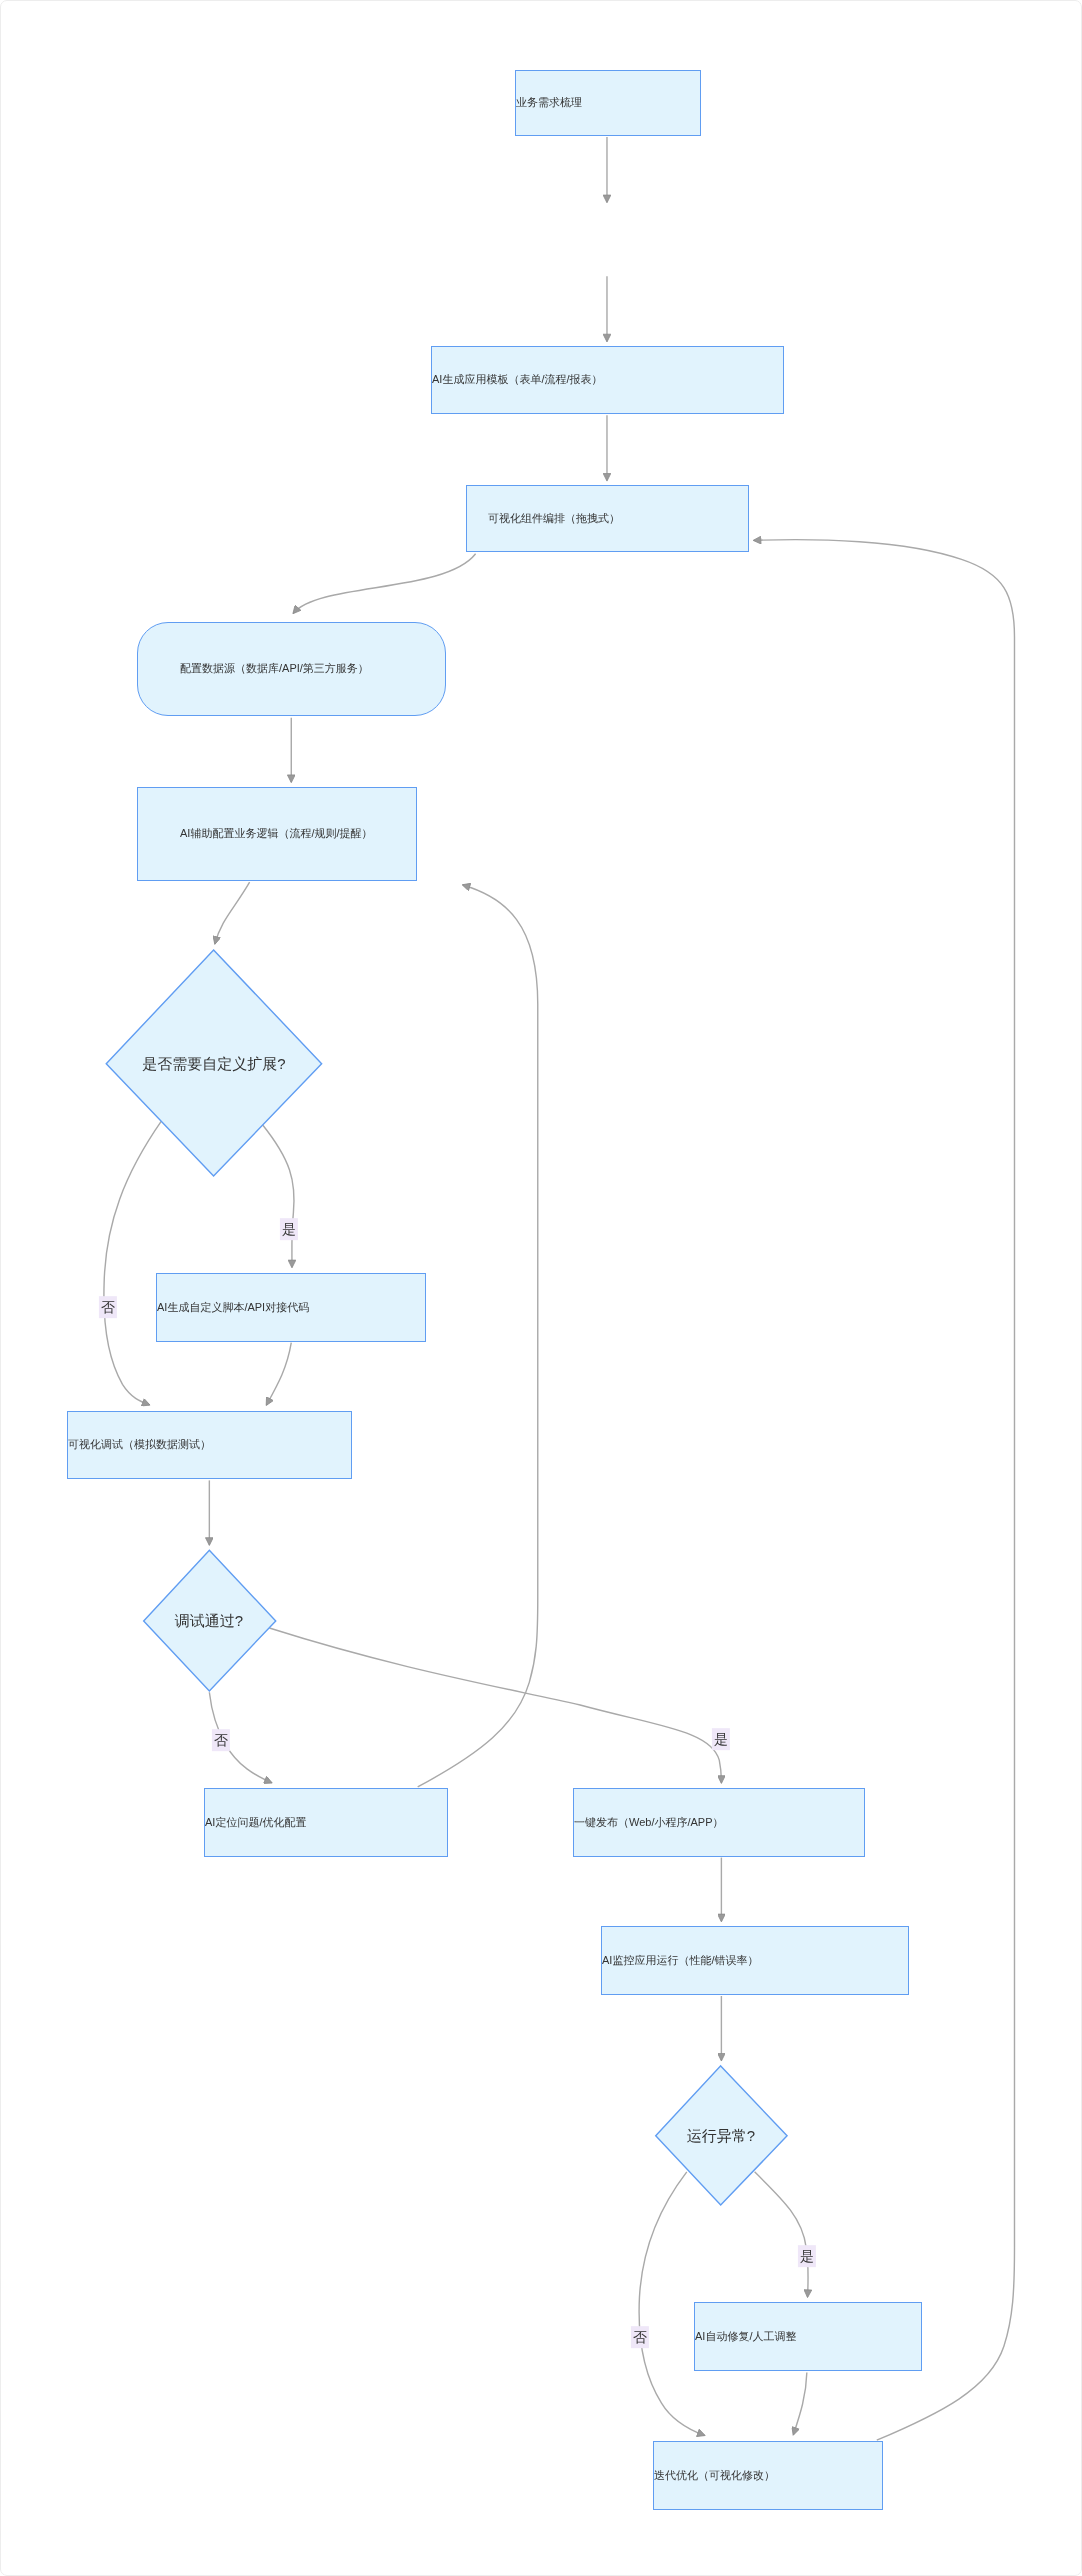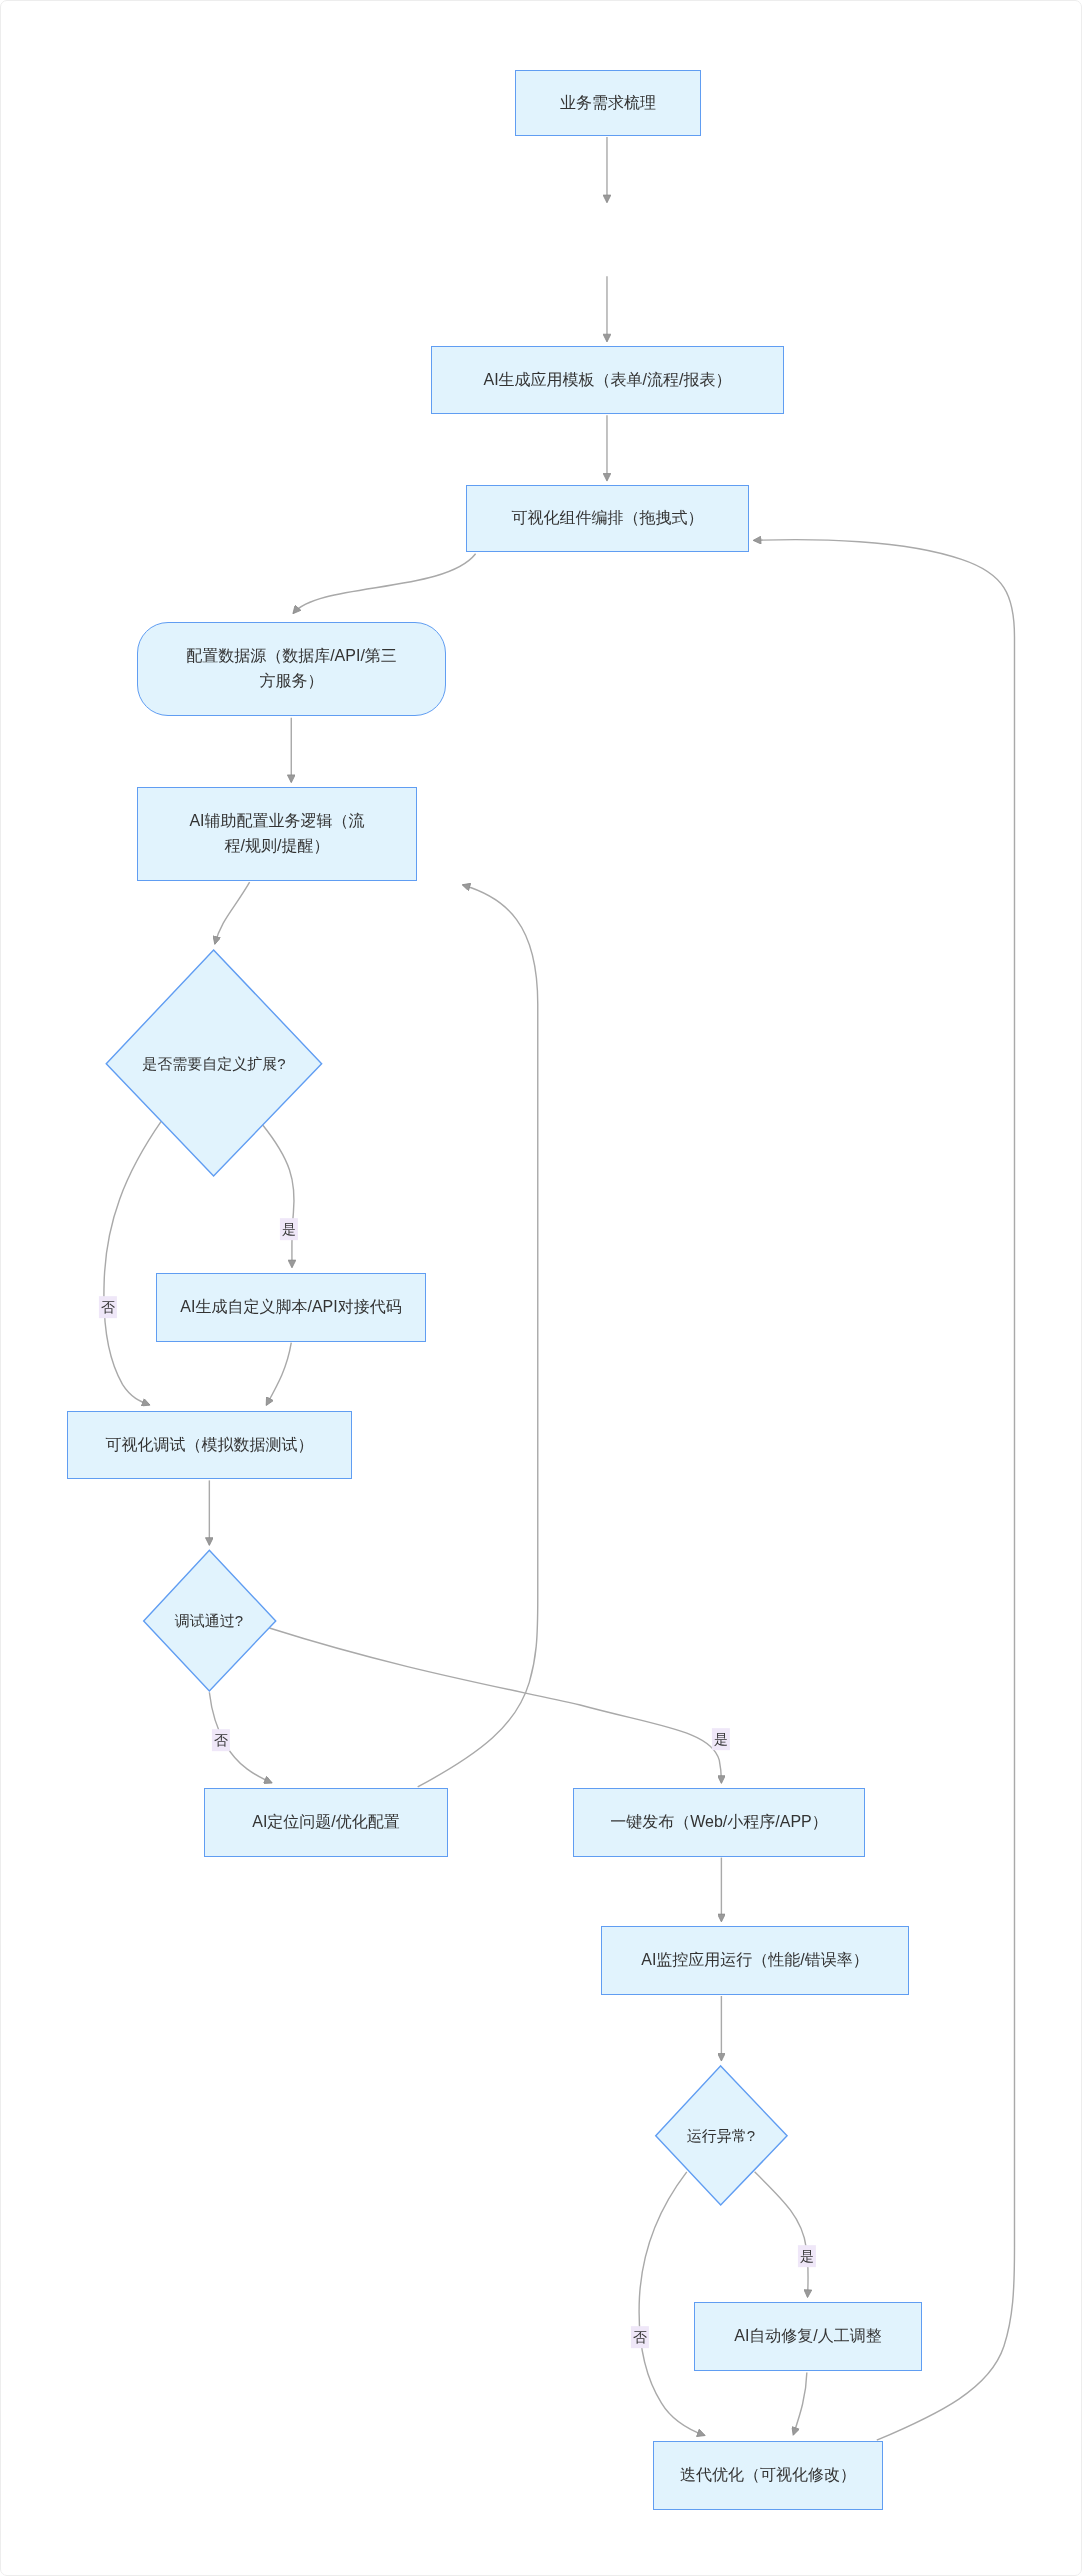--- a/index.html
+++ b/index.html
@@ -9,22 +9,22 @@
     border:0.7px solid #ededed;border-radius:7px;box-sizing:border-box;overflow:hidden;
   }
   svg.edges{position:absolute;left:0;top:0;width:1082px;height:2576px;}
   .edge{fill:none;stroke:var(--edge-line,#a9a9a9);stroke-width:2;}
   .decision{fill:var(--node-fill,#e1f3fd);stroke:var(--node-border,#609df2);stroke-width:2;}
   .arrowhead{fill:var(--arrowhead,#9a9a9a);stroke:var(--arrowhead-stroke,#8a8a8a);stroke-width:1;}
   .node{
     position:absolute;box-sizing:border-box;
     background:var(--node-fill,#e1f3fd);border:1.4px solid var(--node-border,#609df2);
     color:var(--node-text,#333333);
-    display:flex;align-items:center;justify-content:center;text-align:center;
-    font-size:16px;line-height:1.55;
+    display:flex;align-items:center;text-align:center;
+    font-size:11px;line-height:1.55;
   }
   .node.wrap2{padding:0 42px;}
   .d-label{
     position:absolute;transform:translate(-50%,-50%);
     color:var(--node-text,#333333);font-size:15px;white-space:nowrap;text-align:center;
   }
   .edge-label{
     position:absolute;transform:translate(-50%,-50%);
     background:var(--edge-label-bg,#efe7f8);color:var(--edge-label-text,#333333);
     font-size:14px;line-height:1.45;padding:0.7px 2.1px;white-space:nowrap;
@@ -66,21 +66,21 @@
     <polygon class="decision" points="295,2193 389,2293 295,2392 202,2293"></polygon>
     <polygon class="decision" points="1019,2923 1113,3022 1019,3120 927,3022"></polygon>
   </svg>
 
   <div class="node" style="left:514px;top:69px;width:186px;height:66px;">
       <span>业务需求梳理</span>
     </div>
   <div class="node" style="left:430px;top:345px;width:353px;height:68px;">
       <span>AI生成应用模板（表单/流程/报表）</span>
     </div>
-  <div class="node" style="left:465px;top:484px;width:283px;height:67px;">
+  <div class="node" style="left:465px;top:484px;width:283px;height:67px;padding-left:21px;">
       <span>可视化组件编排（拖拽式）</span>
     </div>
   <div class="node wrap2" style="left:136px;top:621px;width:309px;height:94px;border-radius:31px;">
       <span>配置数据源（数据库/API/第三方服务）</span>
     </div>
   <div class="node wrap2" style="left:136px;top:786px;width:280px;height:94px;">
       <span>AI辅助配置业务逻辑（流程/规则/提醒）</span>
     </div>
   <div class="node" style="left:155px;top:1272px;width:270px;height:69px;">
       <span>AI生成自定义脚本/API对接代码</span>

